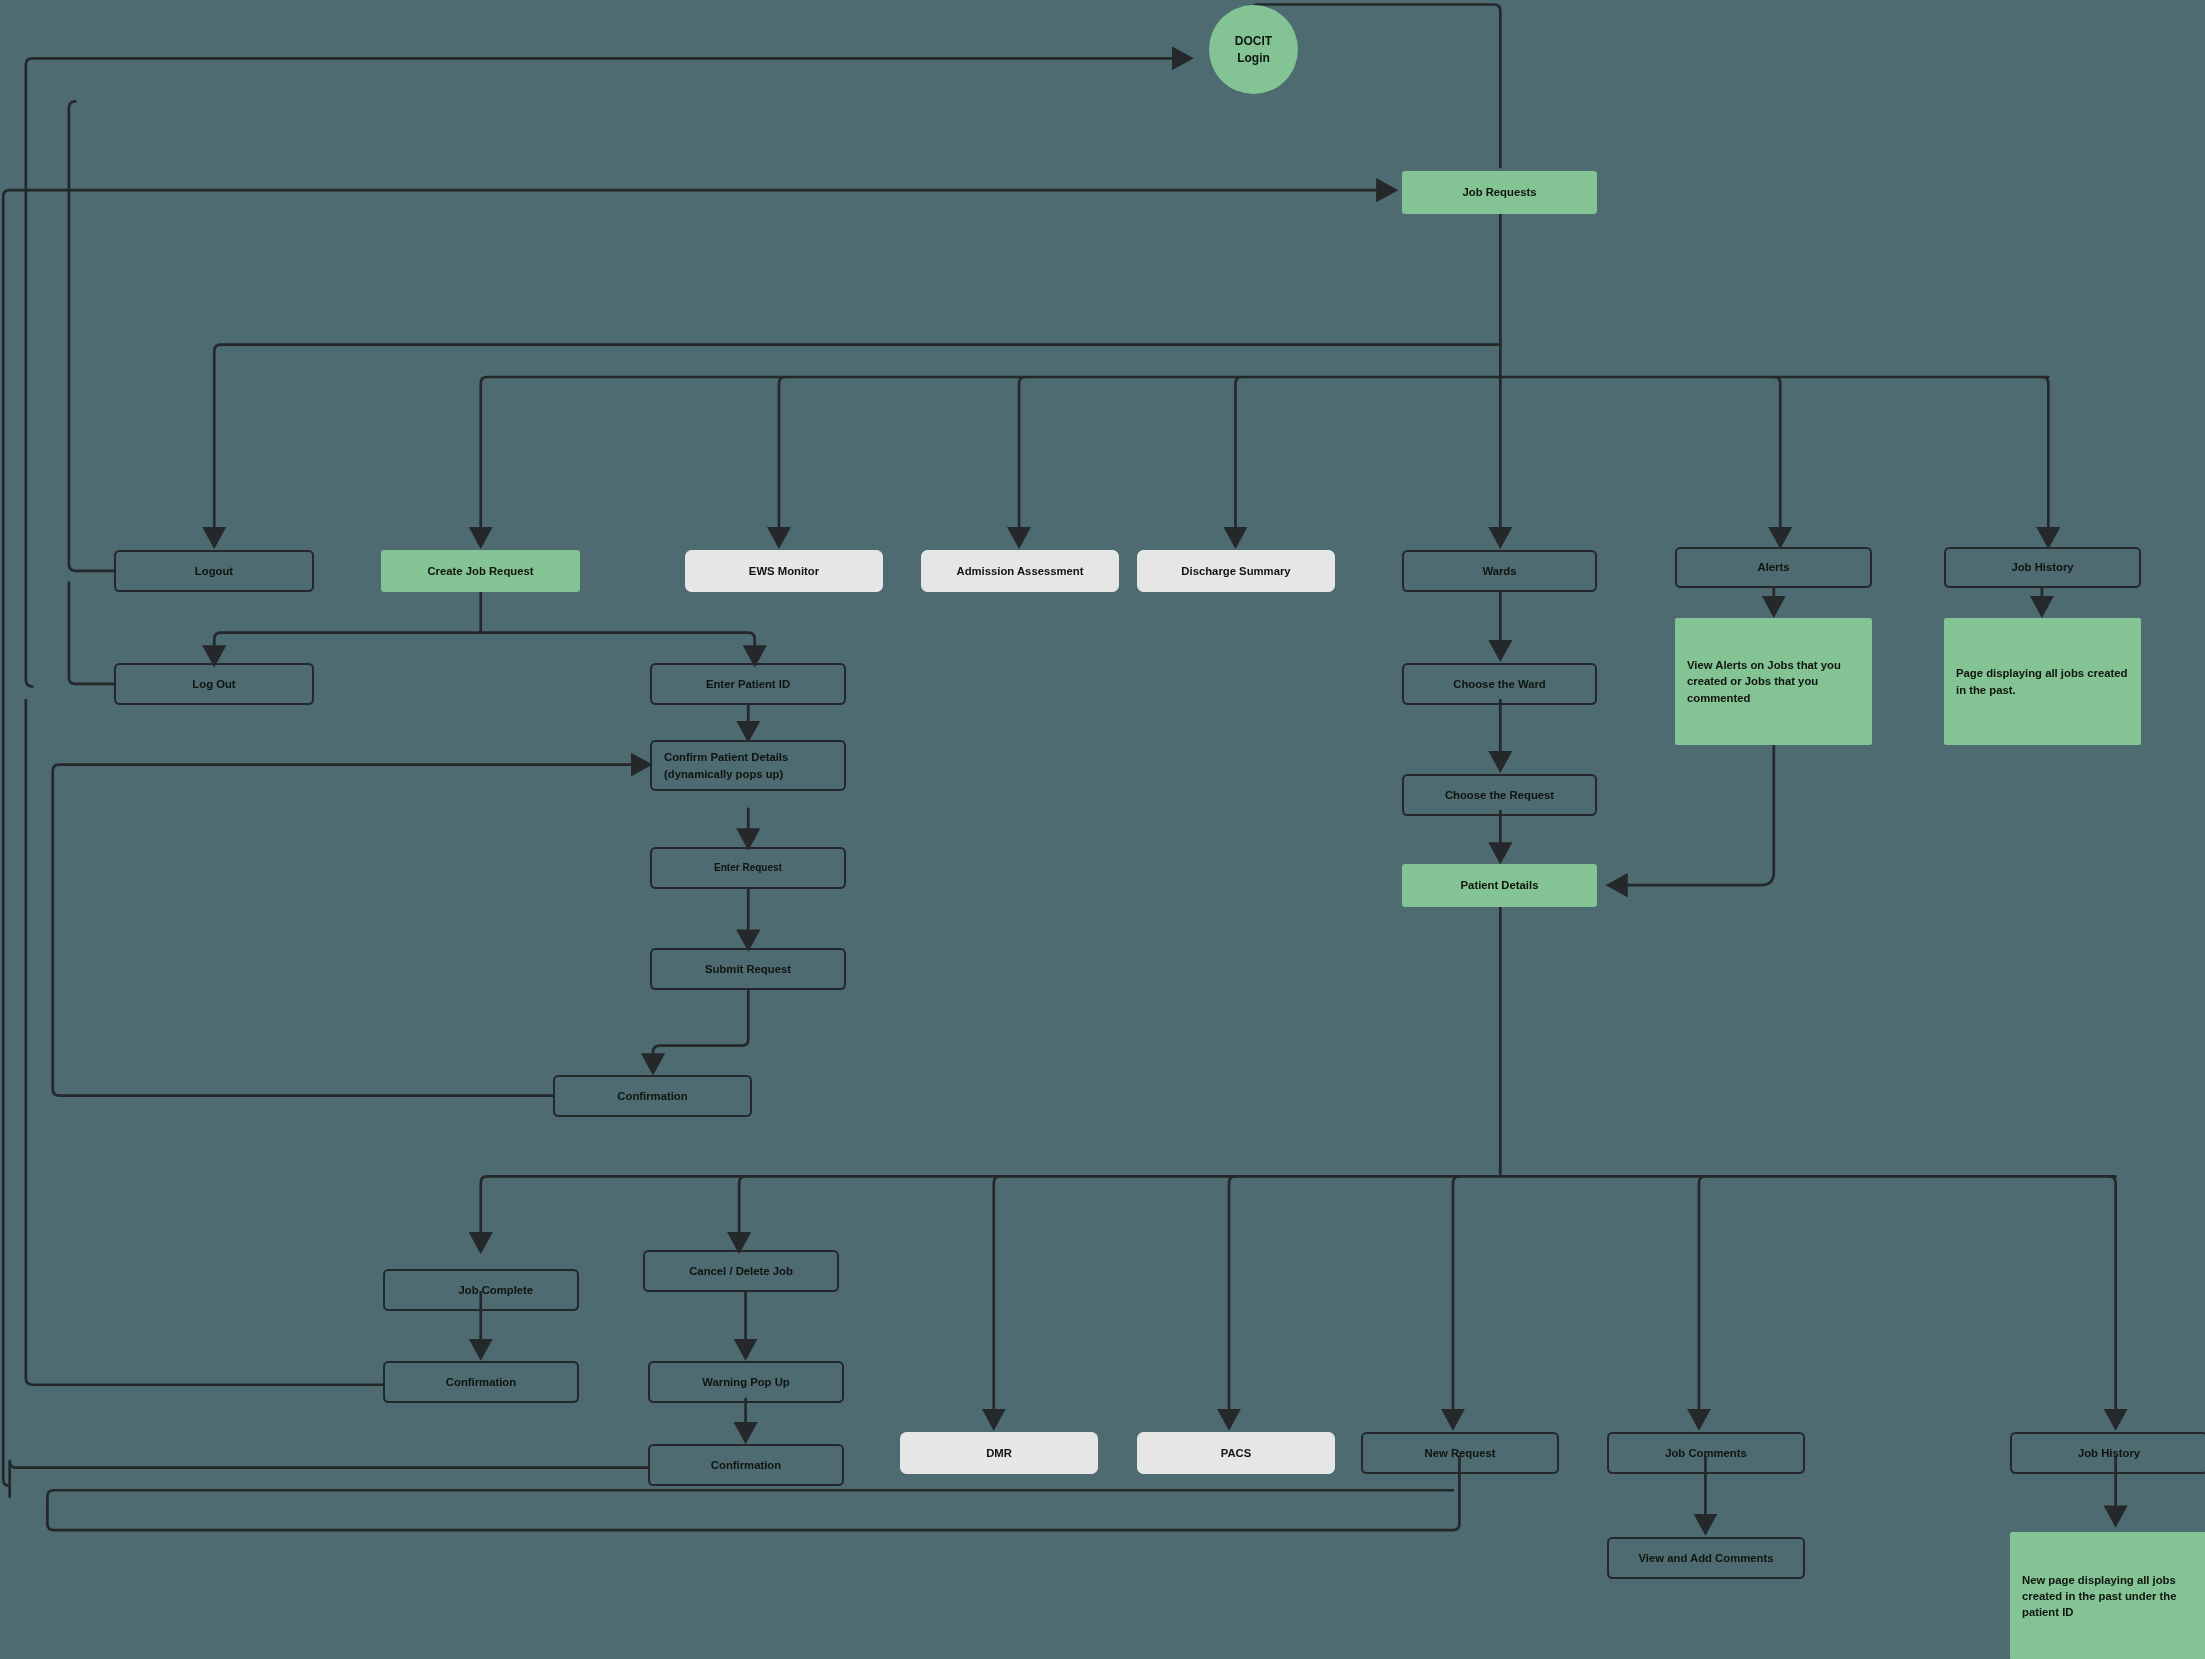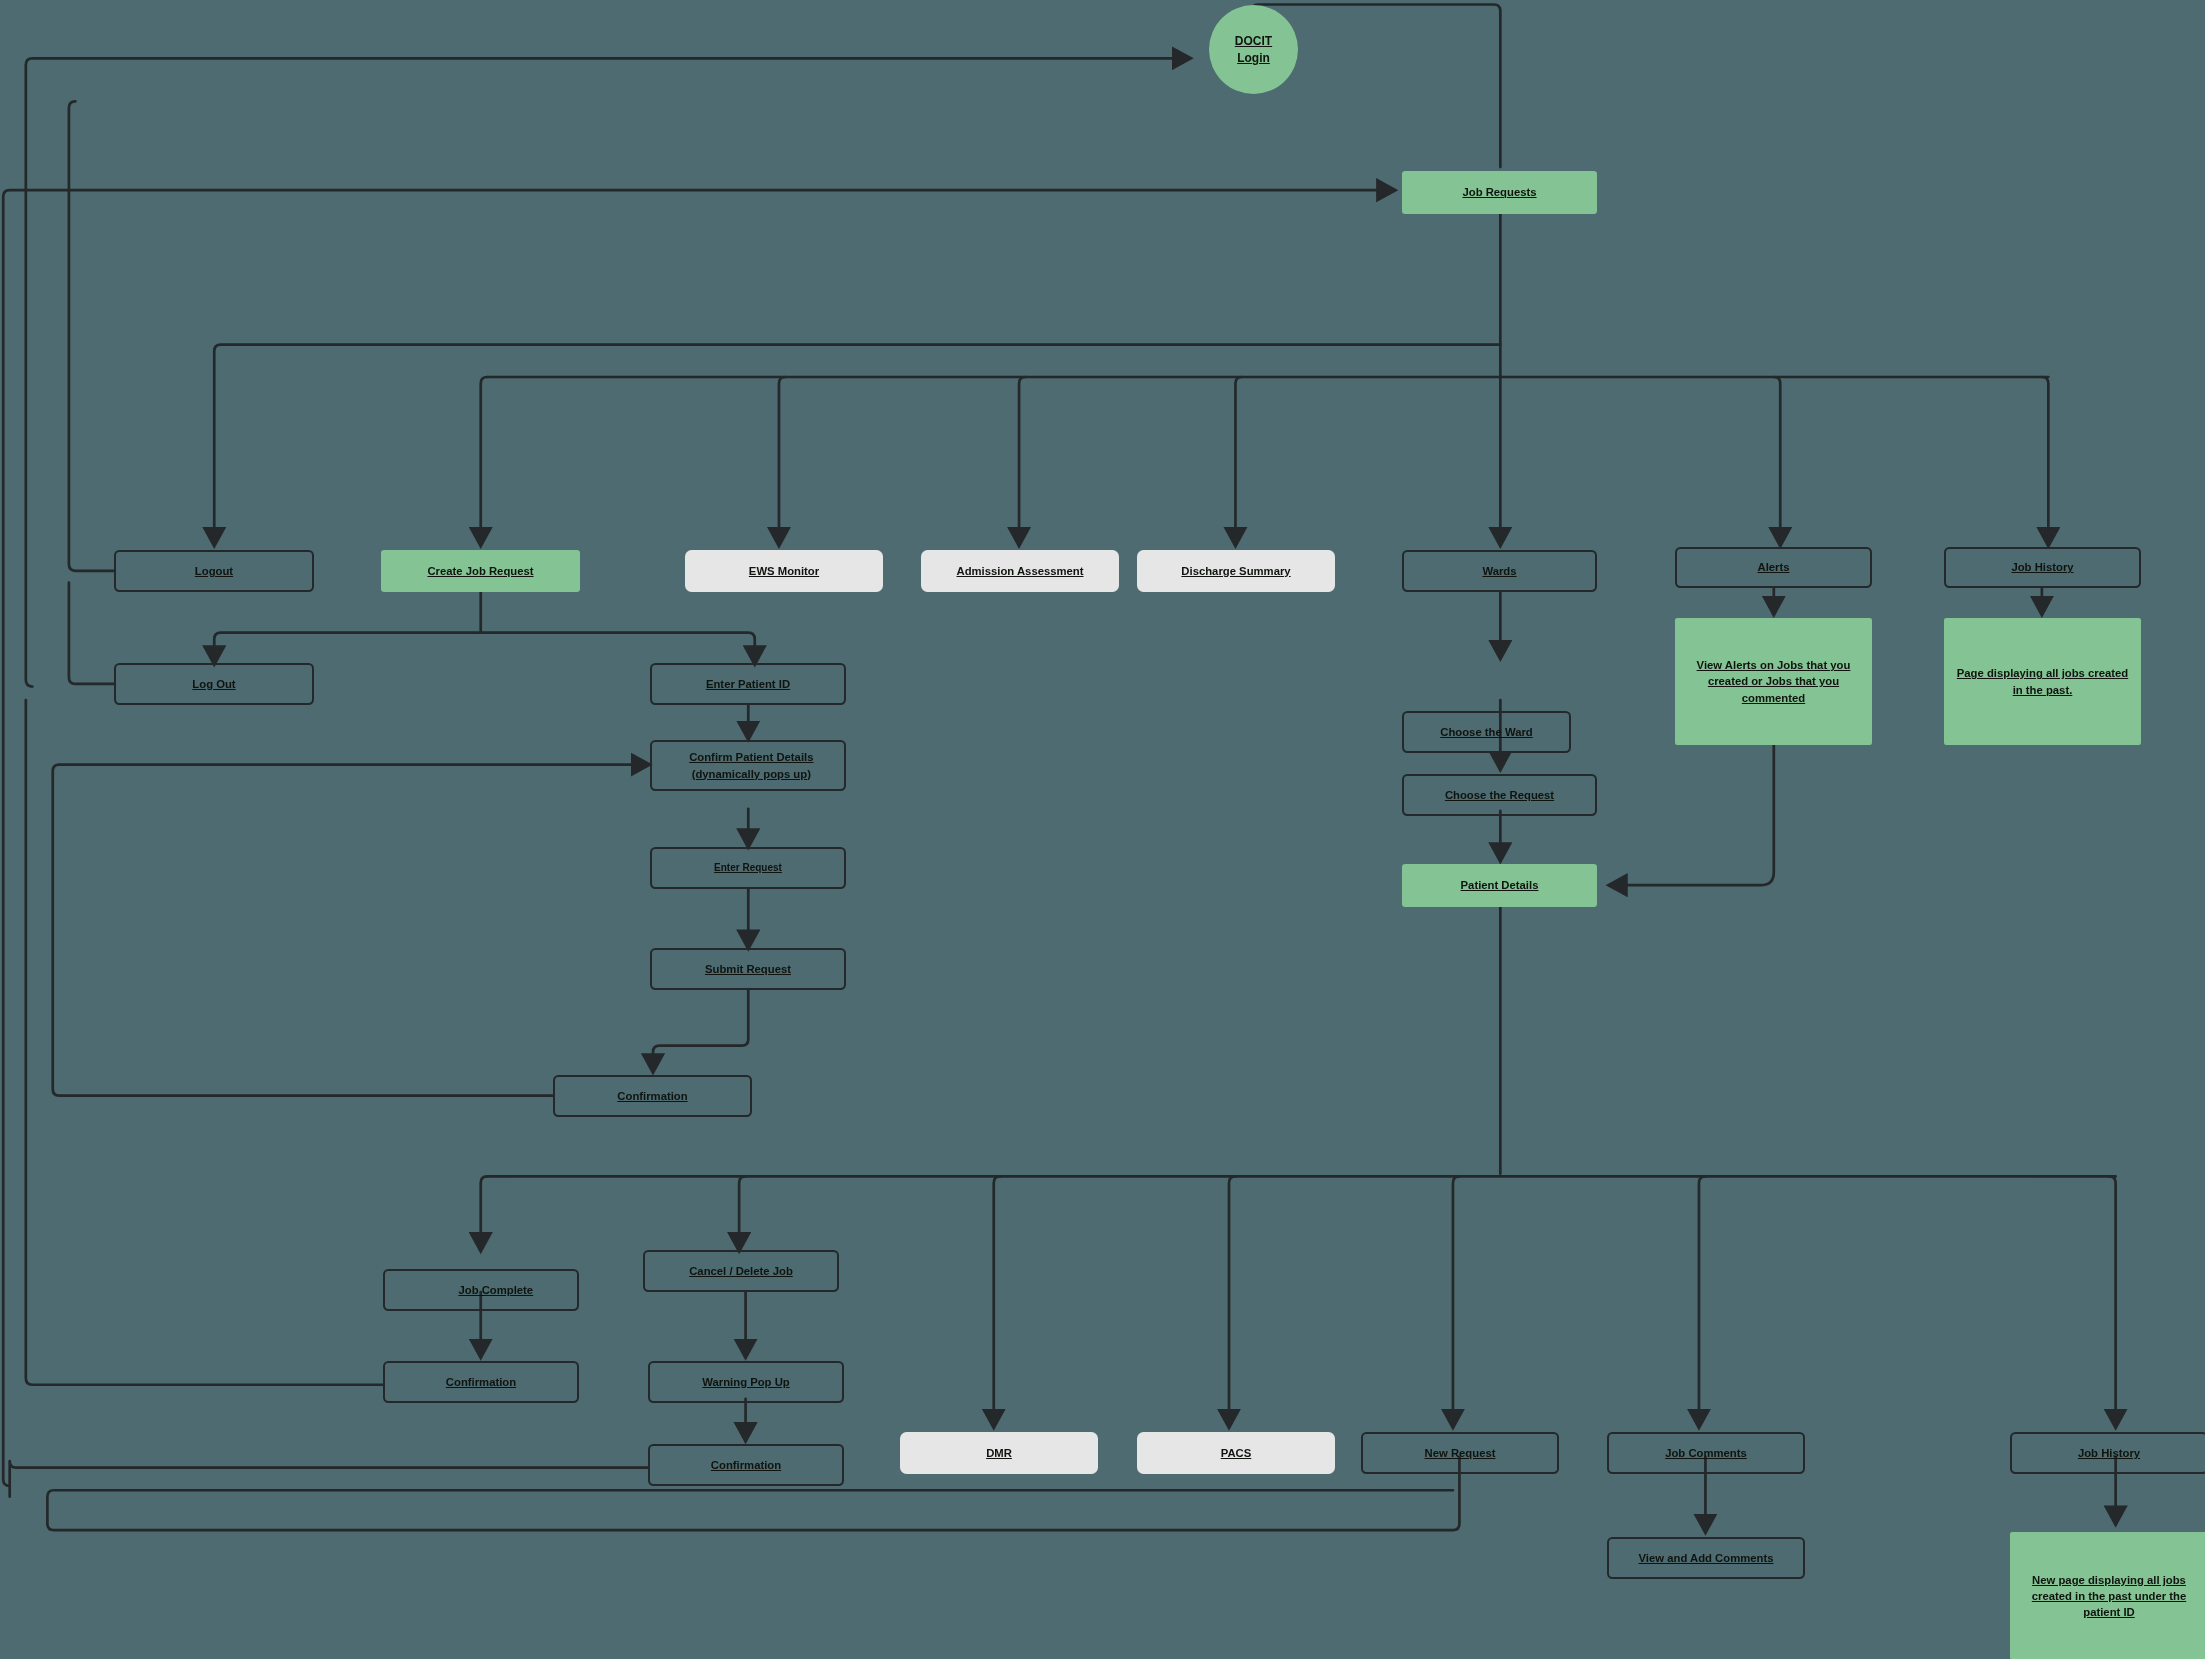--- a/index.html
+++ b/index.html
@@ -1,21 +1,21 @@
 <!DOCTYPE html>
 <html style="font-size:8.6px"><head>
 <meta charset="utf-8">
 <style>
   html,body{margin:0;padding:0;background:#4d6b71;}
   #stage{position:relative;width:2205px;height:1660px;background:#4d6b71;overflow:hidden;
          font-family:"Liberation Sans","DejaVu Sans",sans-serif;}
   svg#wires{position:absolute;left:0;top:0;width:2205px;height:1660px;}
   .node{position:absolute;box-sizing:border-box;display:flex;align-items:center;
-        justify-content:center;text-align:center;color:#10140f;font-weight:700;
-        line-height:1.42;padding:3.2px 5.4px;text-decoration:underline;}
+        justify-content:center;color:#10140f;font-weight:700;
+        line-height:1.42;padding:3.2px 5.4px;}
   .n-outline{background:transparent;border:2.7px solid #24282a;border-radius:5.4px;}
   .n-green{background:#84c494;border:none;border-radius:3.2px;}
   .n-greenflat{background:#84c494;border:none;border-radius:2.2px;}
   .n-gray{background:#e6e6e6;border:none;border-radius:6.5px;}
   .n-ellipse{background:#84c494;border:none;border-radius:50%;flex-direction:column;}
   .n-ellipse span{display:block;}
 </style>
 </head>
 <body>
 
@@ -136,21 +136,21 @@
   <div class="node n-outline" style="left:650px;top:663px;width:196px;height:42px;font-size:11.3px;">Enter Patient ID</div>
 
   <div class="node n-outline" style="left:650px;top:740px;width:196px;height:51px;font-size:11.3px;padding-left:12px;">Confirm Patient Details (dynamically pops up)</div>
 
   <div class="node n-outline" style="left:650px;top:847px;width:196px;height:42px;font-size:10px;">Enter Request</div>
 
   <div class="node n-outline" style="left:650px;top:948px;width:196px;height:42px;font-size:11.3px;">Submit Request</div>
 
   <div class="node n-outline" style="left:553px;top:1075px;width:199px;height:42px;font-size:11.3px;">Confirmation</div>
 
-  <div class="node n-outline" style="left:1402px;top:663px;width:169px;height:42px;font-size:11.3px;margin-top:48px;">Choose the Ward</div>
+  <div class="node n-outline" style="left:1402px;top:663px;width:195px;height:42px;font-size:11.3px;">Choose the Ward</div>
 
   <div class="node n-outline" style="left:1402px;top:774px;width:195px;height:42px;font-size:11.3px;">Choose the Request</div>
 
   <div class="node n-green" style="left:1402px;top:864px;width:195px;height:43px;font-size:11.3px;">Patient Details</div>
 
   <div class="node n-greenflat" style="left:1675px;top:618px;width:197px;height:127px;font-size:11.3px;padding:0 12px;">View Alerts on Jobs that you created or Jobs that you commented</div>
 
   <div class="node n-greenflat" style="left:1944px;top:618px;width:197px;height:127px;font-size:11.3px;padding:0 12px;">Page displaying all jobs created in the past.</div>
 
   <div class="node n-outline" style="left:383px;top:1269px;width:196px;height:42px;font-size:11.3px;padding-left:35px;">Job Complete</div>

